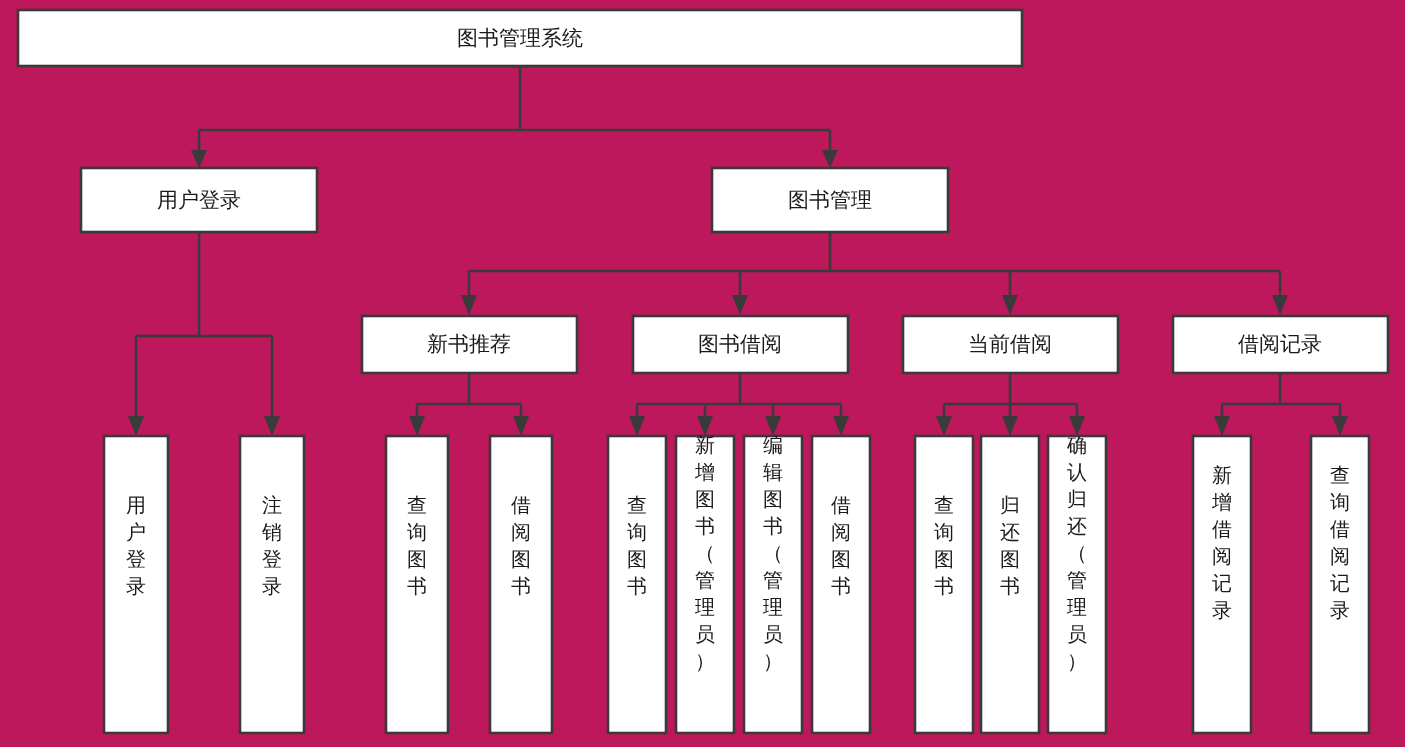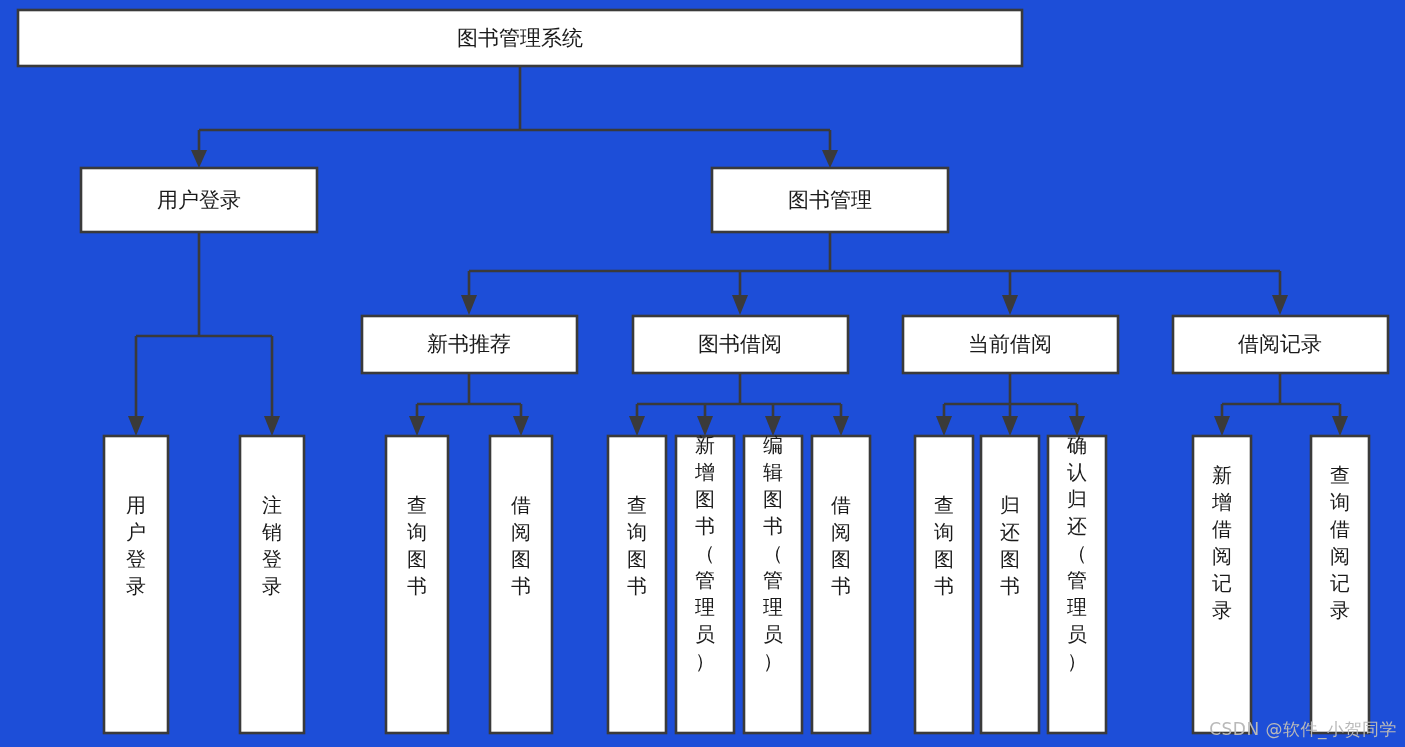--- a/index.html
+++ b/index.html
@@ -10,21 +10,21 @@
   body {
     width: 1405px;
     height: 747px;
     font-family: "DejaVu Sans", "Liberation Sans", sans-serif;
     overflow: hidden;
   }
   #diagram-root {
     position: relative;
     width: 1405px;
     height: 747px;
-    background: #1d4ed8;
+    background: #be185d;
   }
   svg#flow-svg {
     position: absolute;
     top: 0;
     left: 0;
     width: 1405px;
     height: 747px;
     display: block;
   }
   .node-box {
@@ -222,14 +222,13 @@
       <rect class="node-box" x="1193" y="436" width="58" height="297"></rect>
       <text class="node-label-v" x="1222" y="482"><tspan x="1222" y="482">新</tspan><tspan x="1222" y="509">增</tspan><tspan x="1222" y="536">借</tspan><tspan x="1222" y="563">阅</tspan><tspan x="1222" y="590">记</tspan><tspan x="1222" y="617">录</tspan></text>
     </g>
     <g>
       <rect class="node-box" x="1311" y="436" width="58" height="297"></rect>
       <text class="node-label-v" x="1340" y="482"><tspan x="1340" y="482">查</tspan><tspan x="1340" y="509">询</tspan><tspan x="1340" y="536">借</tspan><tspan x="1340" y="563">阅</tspan><tspan x="1340" y="590">记</tspan><tspan x="1340" y="617">录</tspan></text>
     </g>
 
   </svg>
 
-  <div class="watermark">CSDN @软件_小贺同学</div>
 </div>
 
 </body></html>

